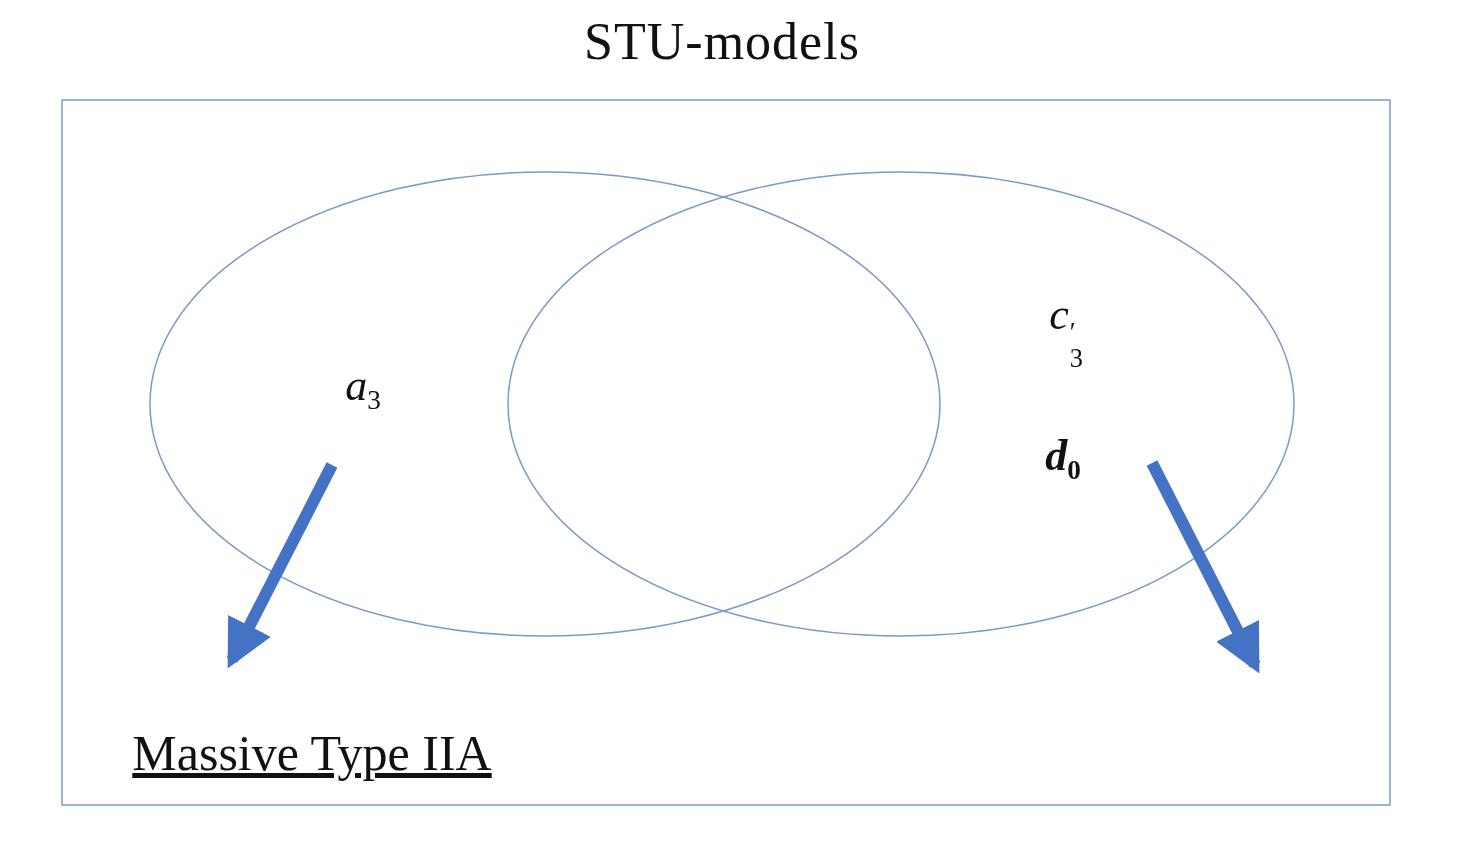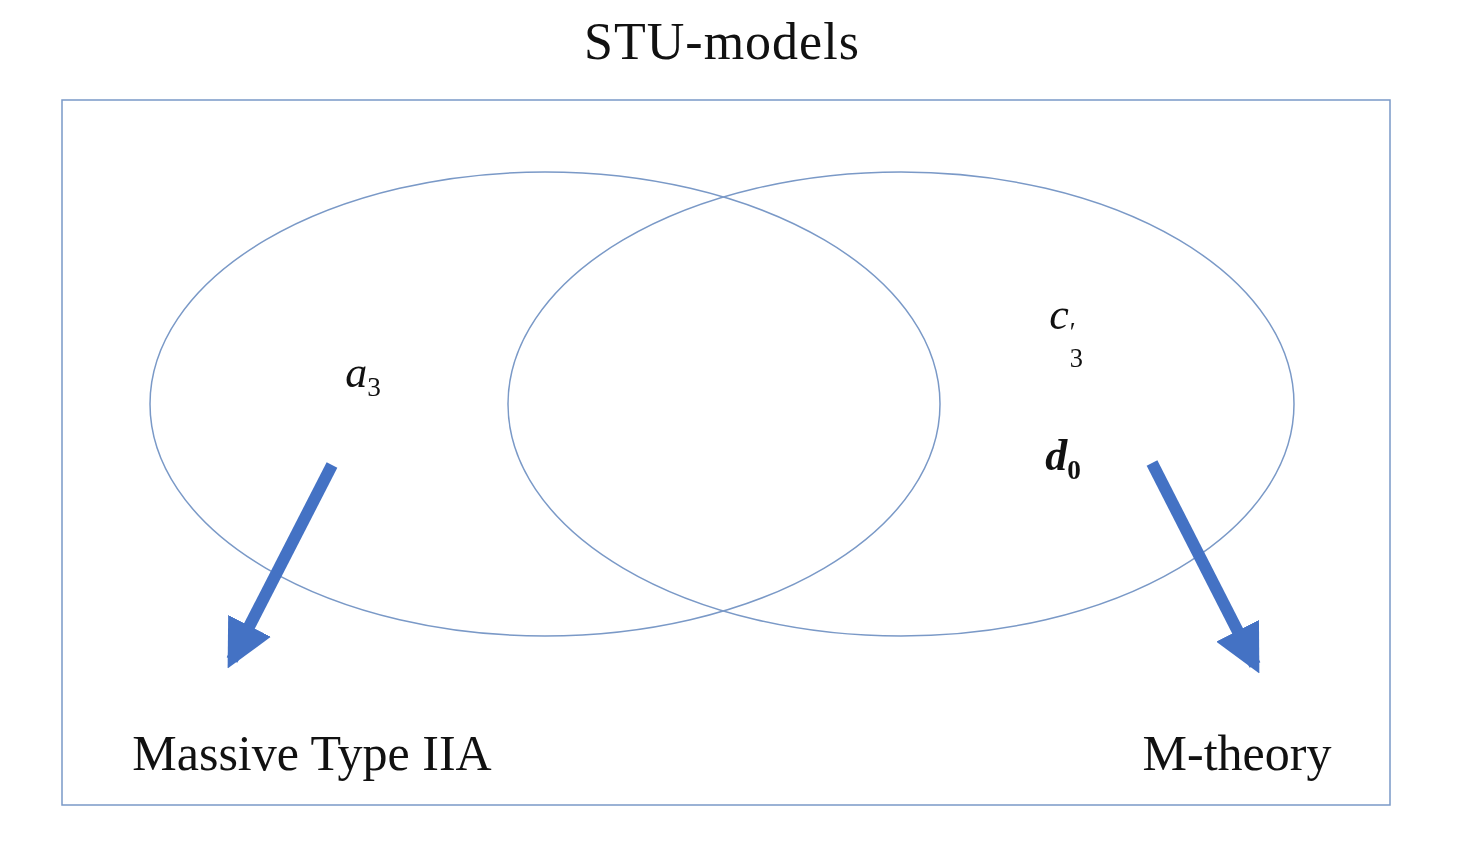--- a/index.html
+++ b/index.html
@@ -60,24 +60,24 @@
     display: block;
     font-style: normal;
   }
   .target-label {
     position: absolute;
     transform: translate(-50%, -50%);
     font-size: 50px;
     color: #111111;
     white-space: nowrap;
   }
-  .pos-a3      { left: 363px;  top: 372px; }
+  .pos-a3      { left: 363px;  top: 385px; }
   .pos-c3      { left: 1066px; top: 330px; }
   .pos-d0      { left: 1063px; top: 455px; font-weight: bold; }
-  .pos-massive { left: 312px;  top: 753px; }
+  .pos-massive { left: 312px;  top: 753px; text-decoration: underline; }
   .pos-mtheory { left: 1237px; top: 753px; }
 </style>
 </head>
 <body>
 
 <div class="canvas">
 
   <svg width="1458" height="858" viewBox="0 0 1458 858">
     <defs>
       <marker id="arrowhead" viewBox="0 0 10 10" refX="8" refY="5" markerWidth="4" markerHeight="4" orient="auto">
@@ -108,15 +108,14 @@
         <span class="sub">3</span>
       </span>
   </div>
 
   <div class="mathlabel pos-d0">
     <span class="base">d</span><sub>0</sub>
   </div>
 
   <div class="target-label pos-massive">Massive Type IIA</div>
 
-  <div class="target-label pos-mtheory">M-theory</div>
 
 </div>
 
 </body></html>

